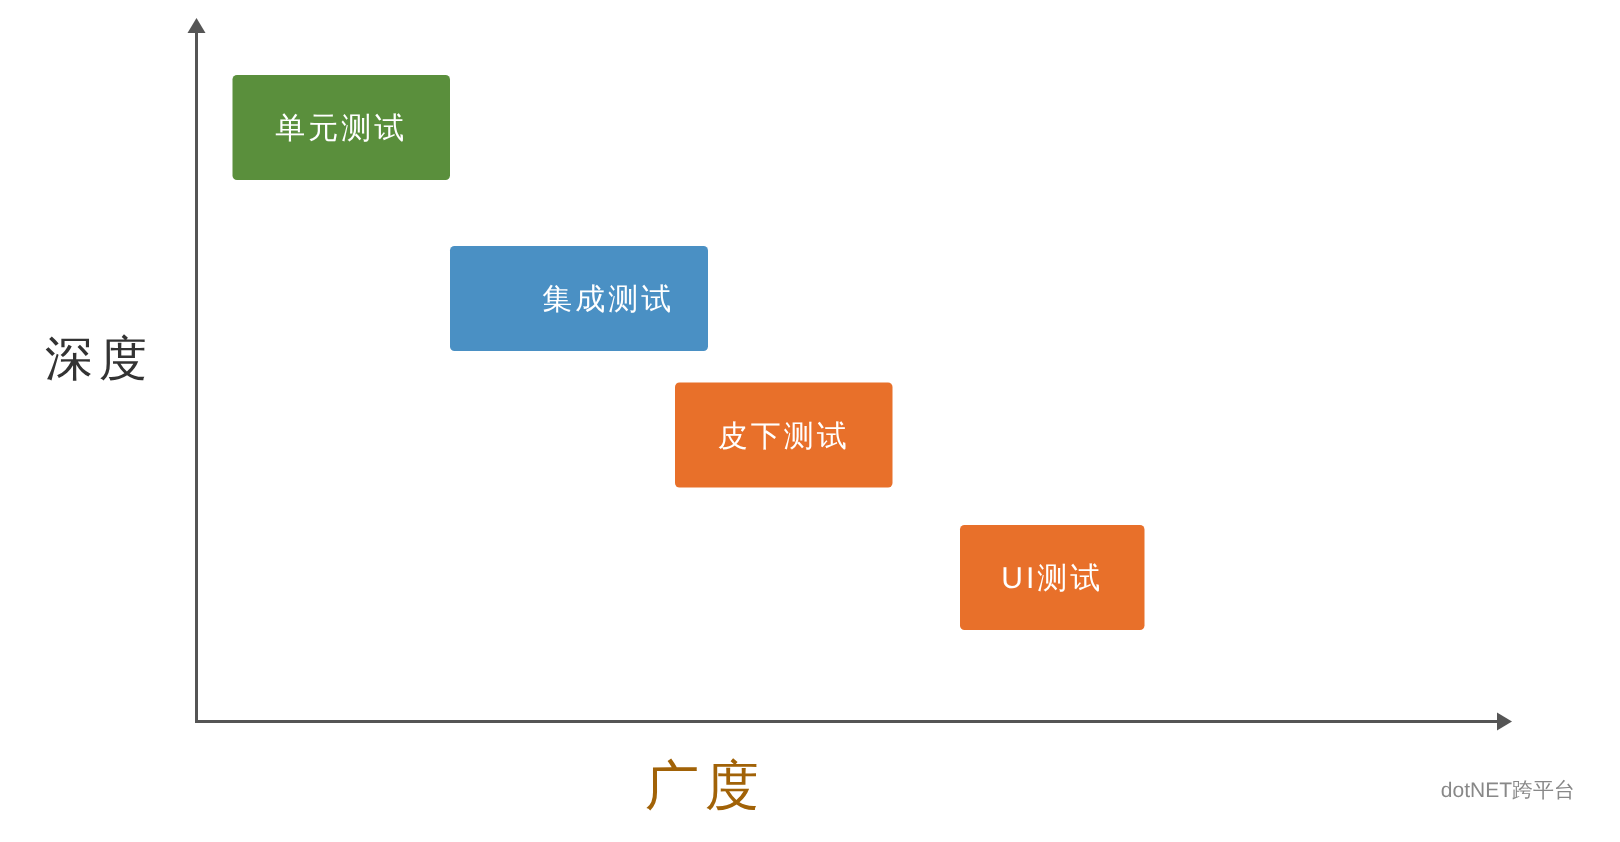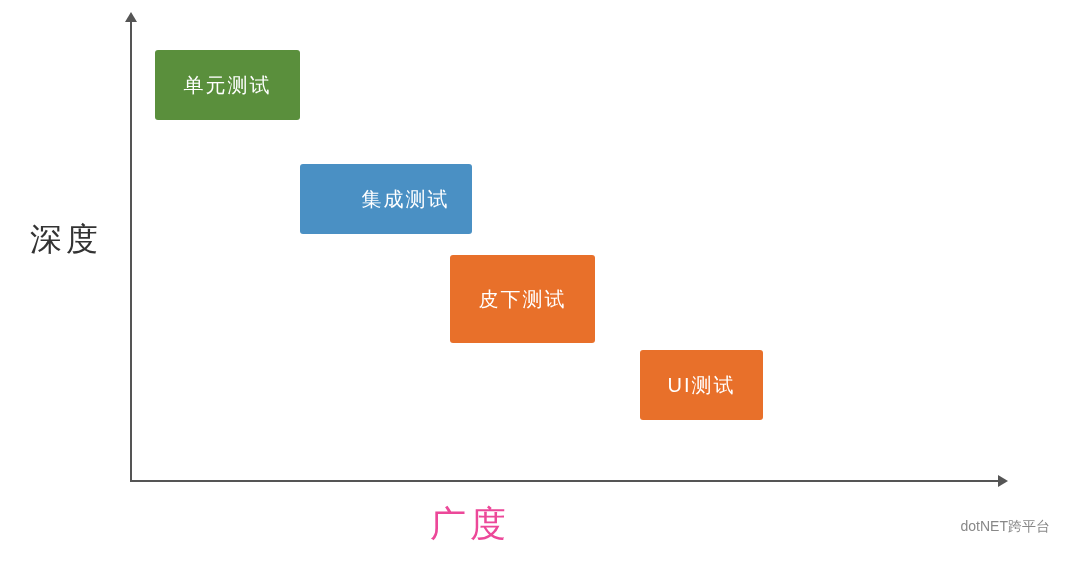--- a/index.html
+++ b/index.html
@@ -73,21 +73,21 @@
       letter-spacing: 4px;
       margin-top: 18px;
     }
 
     .label-x {
       position: absolute;
       left: 430px;
       top: 500px;
       font-size: 36px;
       font-weight: 400;
-      color: #ec4899;
+      color: #a16207;
       letter-spacing: 4px;
       text-align: center;
     }
 
     
     .test-box {
       position: absolute;
       border-radius: 3px;
       display: flex;
       align-items: center;
@@ -113,21 +113,21 @@
       width: 172px;
       height: 70px;
       padding-left: 39px;
     }
 
     .box-subcutaneous {
       background: #e8702a;
       left: 450px;
       top: 255px;
       width: 145px;
-      height: 88px;
+      height: 70px;
     }
 
     .box-ui {
       background: #e8702a;
       left: 640px;
       top: 350px;
       width: 123px;
       height: 70px;
     }
 

